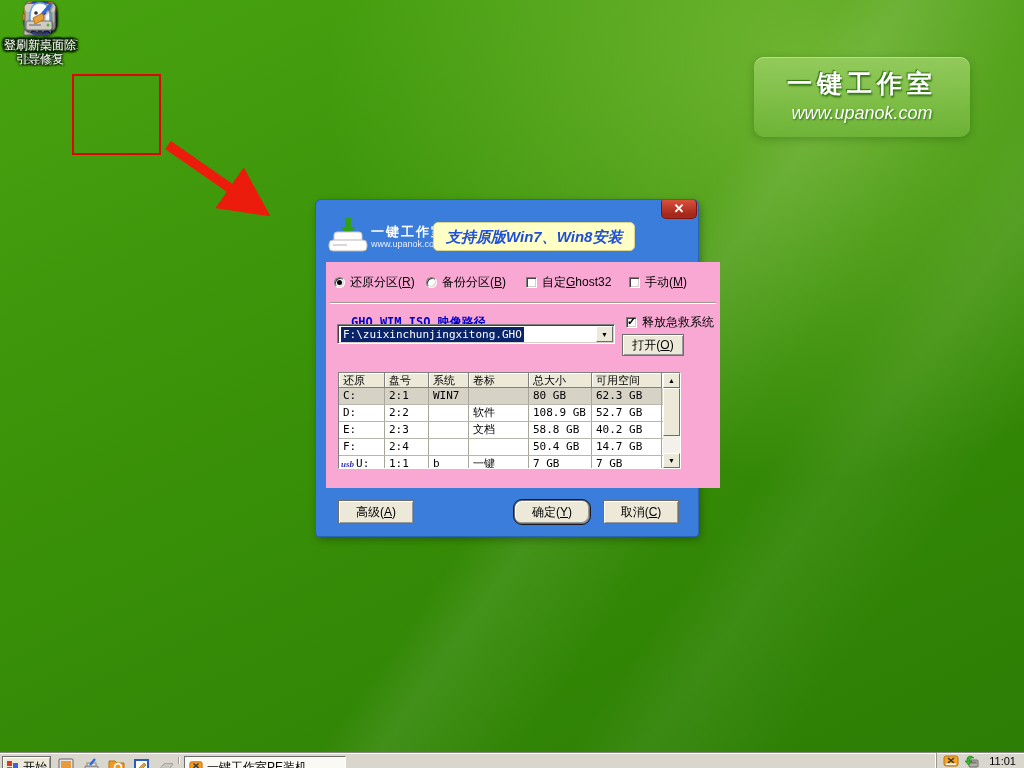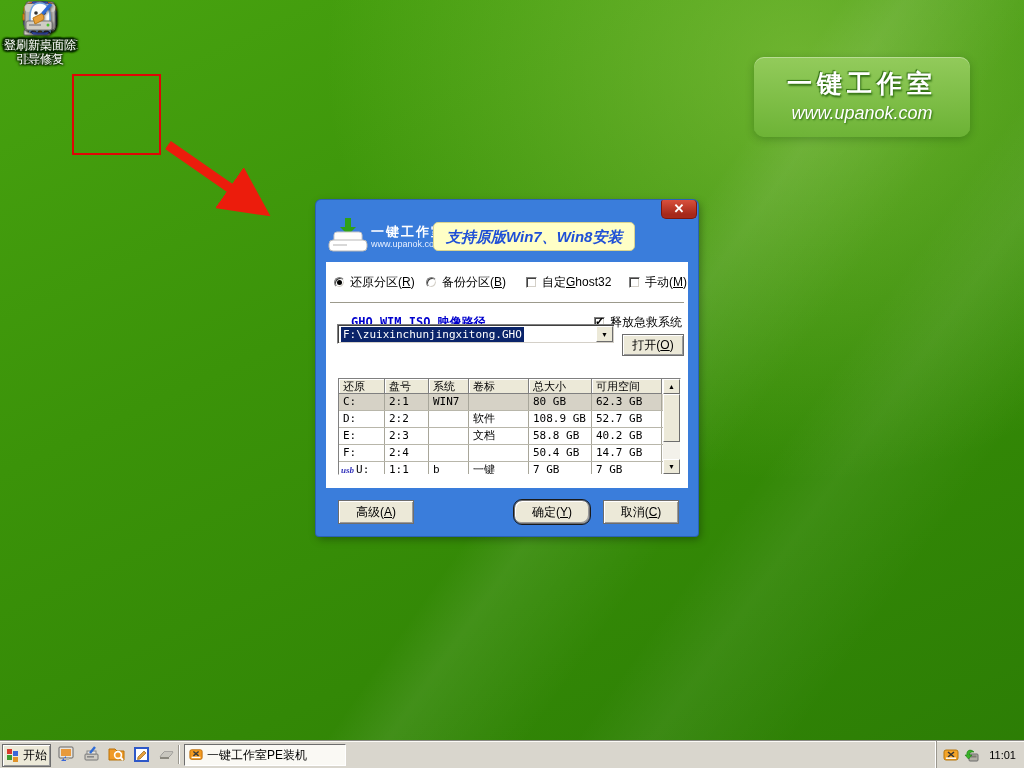--- a/index.html
+++ b/index.html
@@ -59,22 +59,22 @@
   }
   .dlg-logo { position:absolute; left:11px; top:16px; }
   .dlg-title { position:absolute; left:55px; top:23px; color:#fff; font-weight:bold; font-size:13px; letter-spacing:2px; }
   .dlg-url { position:absolute; left:55px; top:39px; color:#e8f0ff; font-size:9px; }
   .dlg-banner {
     position:absolute; left:117px; top:22px; height:29px; line-height:27px; padding:0 12px;
     background:#ffffc6; border:1px solid #d9d490; border-radius:5px;
     color:#1e4fd6; font-weight:bold; font-style:italic; font-size:15px;
   }
   .dlg-body {
-    position:absolute; left:10px; top:62px; width:362px; height:226px;
-    background:#ffffff;
+    position:absolute; left:10px; top:62px; width:394px; height:226px;
+    background:#f9a8d4;
   }
 
   
   .opt { position:absolute; top:12px; display:flex; align-items:center; gap:5px; font-size:12px; color:#000; cursor:pointer; }
   .opt-0{left:8px} .opt-1{left:100px} .opt-2{left:200px} .opt-3{left:303px}
   .radio { width:11px; height:11px; border-radius:50%; background:#fff; position:relative;
     border:1px solid; border-color:#808080 #fff #fff #808080; box-shadow:inset 1px 1px 0 #404040, inset -1px -1px 0 #d4d0c8; }
   .radio.checked::after { content:""; position:absolute; left:2px; top:2px; width:5px; height:5px; border-radius:50%; background:#000; }
   .cbox { width:11px; height:11px; background:#fff; position:relative;
     border:1px solid; border-color:#808080 #fff #fff #808080; box-shadow:inset 1px 1px 0 #404040, inset -1px -1px 0 #d4d0c8; }
@@ -97,21 +97,21 @@
     font-size:7px; text-align:center; line-height:15px; color:#000; cursor:pointer; }
 
   .btn3d { background:#ece9d8; border:1px solid #6d6d6d;
     box-shadow:inset 1px 1px 0 #ffffff, inset -1px -1px 0 #9a9a9a;
     font-size:12px; color:#000; text-align:center; cursor:pointer;
     font-family:"Liberation Sans",sans-serif; }
   .open-btn { position:absolute; left:296px; top:72px; width:62px; height:22px; line-height:20px; }
 
   
   .dtable { position:absolute; left:12px; top:110px; width:343px; height:97px; background:#fff;
-    border:1px solid; border-color:#808080 #fff #fff #808080; overflow:hidden;margin-top:6px; }
+    border:1px solid; border-color:#808080 #fff #fff #808080; overflow:hidden; }
   .thead { display:flex; height:15px; }
   .th { background:#ece9d8; border-right:1px solid #808080; border-bottom:1px solid #808080;
     box-shadow:inset 1px 1px 0 #fff; font-size:11px; line-height:14px; padding-left:4px; color:#000; cursor:pointer; }
   .trow { display:flex; height:17px; border-bottom:1px solid #b8b6aa; background:#fff; cursor:pointer; }
   .trow.selected { background:#d6d2c6; }
   .td { border-right:1px solid #a8a69a; font-size:11px; line-height:16px; padding-left:4px;
     font-family:"DejaVu Sans Mono","Liberation Sans",monospace; white-space:nowrap; overflow:hidden; }
   .td.first { display:flex; align-items:center; gap:2px; padding-left:2px; }
   .c0{width:46px} .c1{width:44px} .c2{width:40px} .c3{width:60px} .c4{width:63px} .c5{width:70px}
   .usb-glyph { font-style:italic; font-weight:bold; color:#3333bb; font-size:9px; font-family:"Liberation Serif",serif; }
@@ -122,21 +122,21 @@
   .vs-up{top:0} .vs-down{bottom:0}
   .vs-thumb { position:absolute; left:0; top:15px; width:17px; height:48px; background:#ece9d8;
     border:1px solid; border-color:#fff #6d6d6d #6d6d6d #fff; cursor:grab; }
 
   
   .dlg-btn { position:absolute; top:300px; width:76px; height:24px; line-height:22px; }
   .btn-advanced{left:22px} .btn-ok{left:198px} .btn-cancel{left:287px}
   .btn-default { outline:1px solid #1a1a1a;border-radius:8px; }
 
   
-  .taskbar { position:absolute; left:0; bottom:0; width:1024px; height:28px;
+  .taskbar { position:absolute; left:0; bottom:0; width:1024px; height:16px;
     background:#d9d6cd; border-top:1px solid #8a8a84; box-shadow:inset 0 1px 0 #fbfaf6;
     display:flex; align-items:center; }
   .start-btn { position:absolute; left:2px; top:3px; width:49px; height:23px;
     display:flex; align-items:center; gap:4px; padding-left:4px; font-size:12px; }
   .start-squares { display:inline-block; width:12px; height:13px; position:relative; }
   .start-squares i { position:absolute; width:5px; height:5px; }
   .sq-r{left:0;top:0;background:#d83a2a} .sq-g{left:0;top:6px;background:#3f9a2e}
   .sq-b{left:6px;top:2px;background:#3a66d8} .sq-o{left:6px;top:8px;background:#e0922a}
   .quick-launch { position:absolute; left:57px; top:4px; display:flex; gap:6px; align-items:center; }
   .ql-icon { width:19px; height:19px; display:inline-block; cursor:pointer; }

